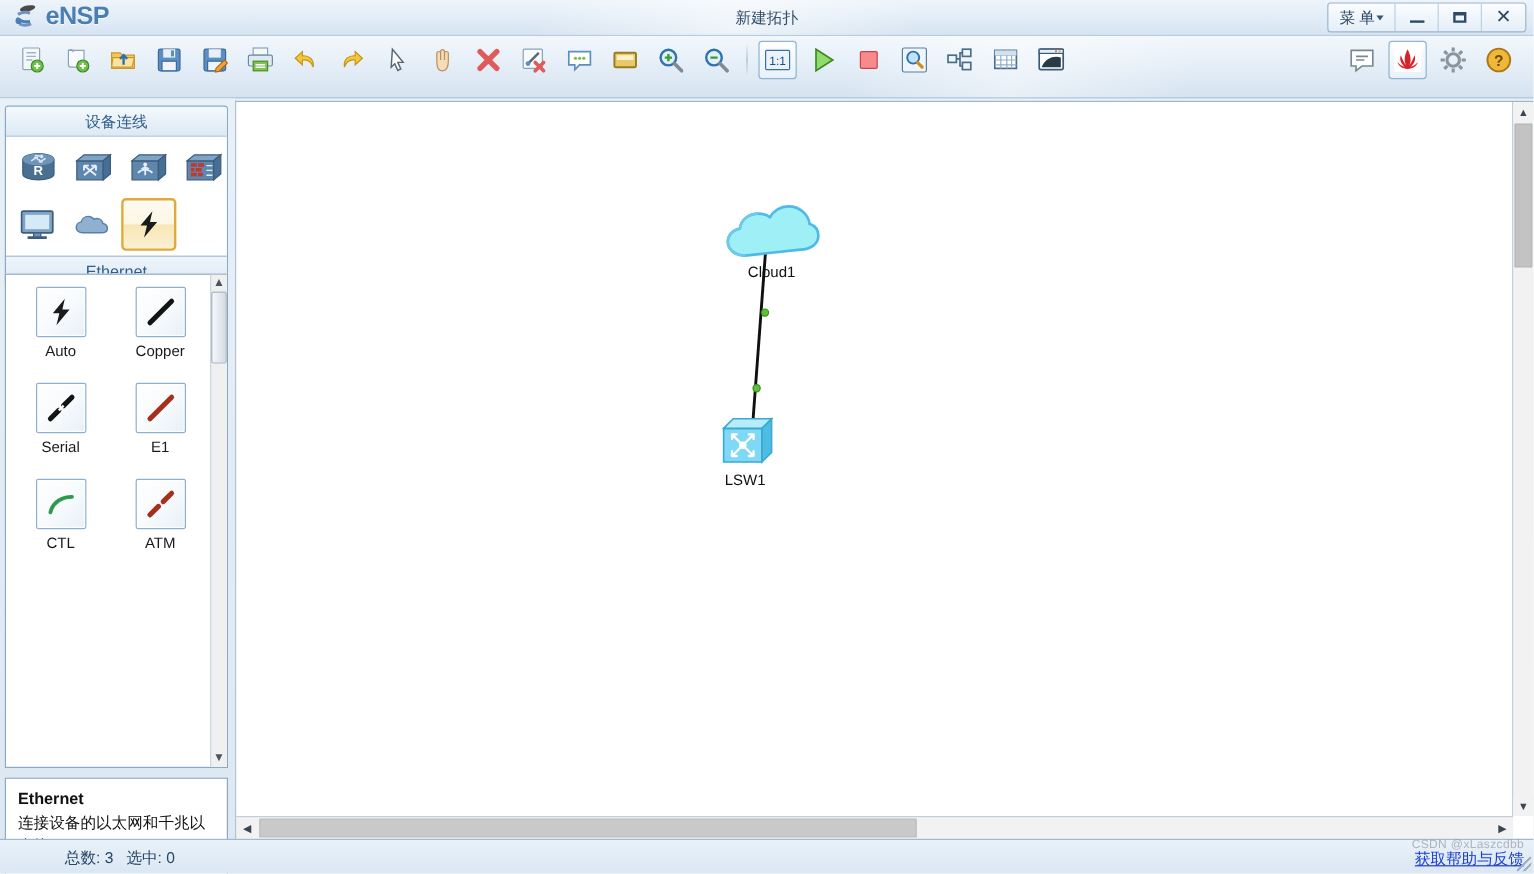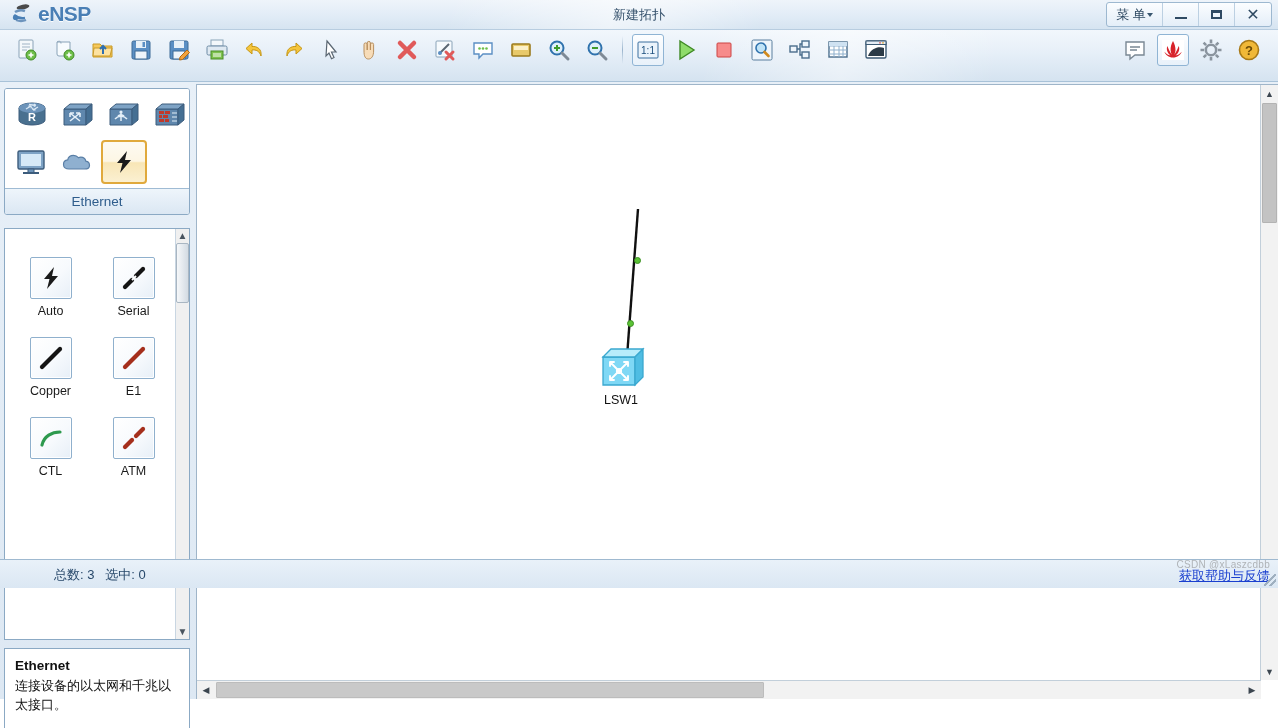--- a/index.html
+++ b/index.html
@@ -4,21 +4,21 @@
 <style>
   * { box-sizing: border-box; margin: 0; padding: 0; }
   html, body {
     width: 1278px; height: 728px;
     font-family: "Liberation Sans", sans-serif;
     overflow: hidden;
     background: #ffffff;
   }
   #app {
     position: relative;
-    width: 1278px; height: 588px;
+    width: 1278px; height: 728px;
     background: linear-gradient(to bottom, #eaf1f8 0%, #dfe9f4 55%, #d3e0ee 100%);
   }
 
   
   .titlebar {
     position: absolute; left: 0; top: 0; width: 1278px; height: 30px;
     background: linear-gradient(to bottom, #eef4fa 0%, #e3edf7 48%, #d6e4f1 100%);
     border-bottom: 1px solid #b8cde0;
     overflow: hidden;
   }
@@ -133,21 +133,21 @@
     background: linear-gradient(to bottom,#eef5fb,#dbe7f3);
     border-top: 1px solid #9fbbd4;
   }
 
   .cable-box {
     position: absolute; left: 4px; top: 146px; width: 186px; height: 412px;
     border: 1px solid #8ba9c4; background: #ffffff;
     display: flex;
   }
   .cable-area {
-    flex: 1; padding: 28px 0 0 0;
+    flex: 1; padding: 10px 0 0 0;
     display: grid; grid-template-columns: repeat(2, 83px);
     grid-auto-rows: 80px; justify-content: start; padding-left: 4px; text-align: center;
   }
   .cable-item {
     display: flex; flex-direction: column; align-items: center; gap: 5px;
     cursor: default;
   }
   .cable-ico {
     width: 42px; height: 42px; border: 1px solid #8fb0cd; border-radius: 2px;
     background: linear-gradient(135deg,#ffffff 0%,#f7fafd 55%,#e7eff7 100%);
@@ -502,20 +502,21 @@
           <circle cx="13" cy="13" r="9.5" fill="#f0b838" stroke="#a87916" stroke-width="1.6"></circle>
           <text x="13" y="18" font-size="13" font-weight="bold" font-family="Liberation Sans" text-anchor="middle" fill="#6b4a05">?</text>
         </svg>
       </div>
     </div>
   </div>
 
   <div class="leftpanel">
 
     <div class="panel-box">
+      <div class="panel-hd">设备连线</div>
 
       <div class="dev-grid">
         <div class="dev-cell">
           <svg width="38" height="34" viewBox="0 0 38 34">
             <ellipse cx="19" cy="9" rx="13" ry="5" fill="#5f87ad" stroke="#3c5c7c"></ellipse>
             <path d="M6 9v12c0 2.8 5.8 5 13 5s13-2.2 13-5V9" fill="#49708f" stroke="#3c5c7c"></path>
             <ellipse cx="19" cy="9" rx="13" ry="5" fill="#6d94ba"></ellipse>
             <g stroke="#dbe9f5" stroke-width="1.3" fill="none">
               <path d="M13 10l5-3M18 7l-2.6.2M18 7l.4 2.4"></path>
               <path d="M25 8l-5 3M20 11l2.6-.2M20 11l-.4-2.4"></path>
@@ -598,35 +599,35 @@
             <svg width="26" height="26" viewBox="0 0 26 26">
               <path d="M16 2L6 14h5.5L9 24l11-13h-6z" fill="#1b1b1b"></path>
             </svg>
           </span>
           <span class="cable-lbl">Auto</span>
         </div>
 
         <div class="cable-item">
           <span class="cable-ico">
             <svg width="30" height="30" viewBox="0 0 30 30">
+              <path d="M6 24L24 6" stroke="#141414" stroke-width="4.2" stroke-linecap="round"></path>
+            </svg>
+          </span>
+          <span class="cable-lbl">Copper</span>
+        </div>
+
+        <div class="cable-item">
+          <span class="cable-ico">
+            <svg width="30" height="30" viewBox="0 0 30 30">
               <path d="M6 24l7-7" stroke="#141414" stroke-width="4.2" stroke-linecap="round"></path>
               <path d="M17 13l7-7" stroke="#141414" stroke-width="4.2" stroke-linecap="round"></path>
               <path d="M13 17l4-4" stroke="#ffffff" stroke-width="2"></path>
             </svg>
           </span>
           <span class="cable-lbl">Serial</span>
-        </div>
-
-        <div class="cable-item">
-          <span class="cable-ico">
-            <svg width="30" height="30" viewBox="0 0 30 30">
-              <path d="M6 24L24 6" stroke="#141414" stroke-width="4.2" stroke-linecap="round"></path>
-            </svg>
-          </span>
-          <span class="cable-lbl">Copper</span>
         </div>
 
 
         <div class="cable-item">
           <span class="cable-ico">
             <svg width="30" height="30" viewBox="0 0 30 30">
               <path d="M6 24L24 6" stroke="#a52f1c" stroke-width="4.2" stroke-linecap="round"></path>
             </svg>
           </span>
           <span class="cable-lbl">E1</span>
@@ -669,20 +670,27 @@
 
   <div class="canvas-frame">
     <div class="canvas">
 
       <svg width="1064" height="595" style="position:absolute;left:0;top:0;">
         <line x1="441" y1="124" x2="430" y2="272" stroke="#101010" stroke-width="2.4"></line>
       </svg>
       <div class="link-dot" style="left:437px;top:172px;"></div>
       <div class="link-dot" style="left:430px;top:235px;"></div>
 
+      <div class="node" style="left:404px;top:76px;width:84px;height:78px;">
+        <svg width="84" height="60" viewBox="0 0 84 60">
+          <path d="M20 52c-8.5 0-14.5-5-14.5-11.5 0-5.5 4.2-10 10-11C16.5 22 23 17 31 17c3.6 0 7 1 9.7 2.9C43.5 14.5 49.5 11 56 11c9.2 0 16.6 6.3 17.6 14.4 4.6 1.6 7.4 5.5 7.4 10.1 0 6.6-6.3 11.5-15 11.5z" fill="#9ff0f6" stroke="#4fb9e8" stroke-width="2.2"></path>
+          <path d="M20 52c-8.5 0-14.5-5-14.5-11.5 0-5.5 4.2-10 10-11C16.5 22 23 17 31 17" fill="none" stroke="#6fc9ef" stroke-width="2"></path>
+        </svg>
+        <span class="node-label" style="top:59px;">Cloud1</span>
+      </div>
 
       <div class="node" style="left:402px;top:258px;width:56px;height:62px;">
         <svg width="50" height="50" viewBox="0 0 50 50">
           <path d="M4 14h32v28H4z" fill="#7fd8f5" stroke="#3aa8cf" stroke-width="1.3"></path>
           <path d="M4 14l8-8h32l-8 8z" fill="#b7ecfb" stroke="#3aa8cf" stroke-width="1.3"></path>
           <path d="M36 14l8-8v28l-8 8z" fill="#4fbde3" stroke="#3aa8cf" stroke-width="1.3"></path>
           <g stroke="#ffffff" stroke-width="1.9" fill="none" stroke-linecap="round">
             <path d="M20 28L11 19M11 19h4M11 19v4"></path>
             <path d="M20 28l9-9M29 19h-4M29 19v4"></path>
             <path d="M20 28l-9 9M11 37h4M11 37v-4"></path>

